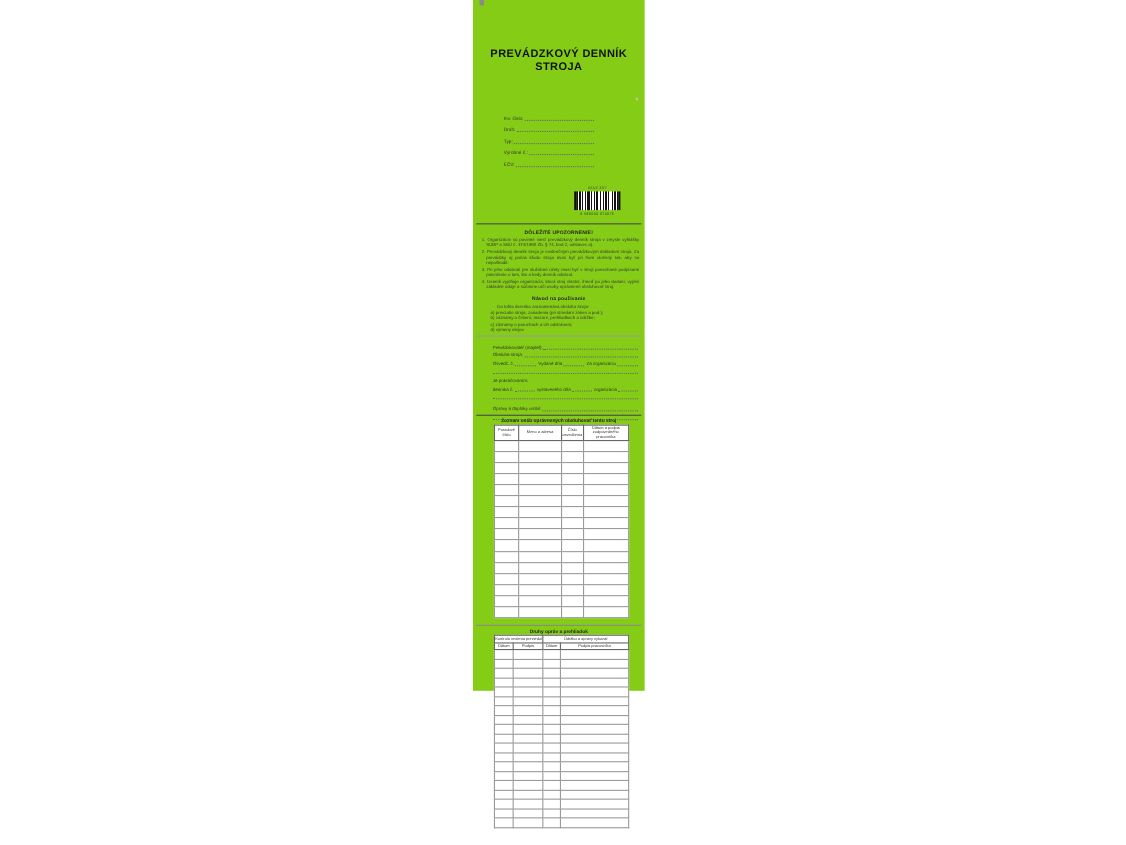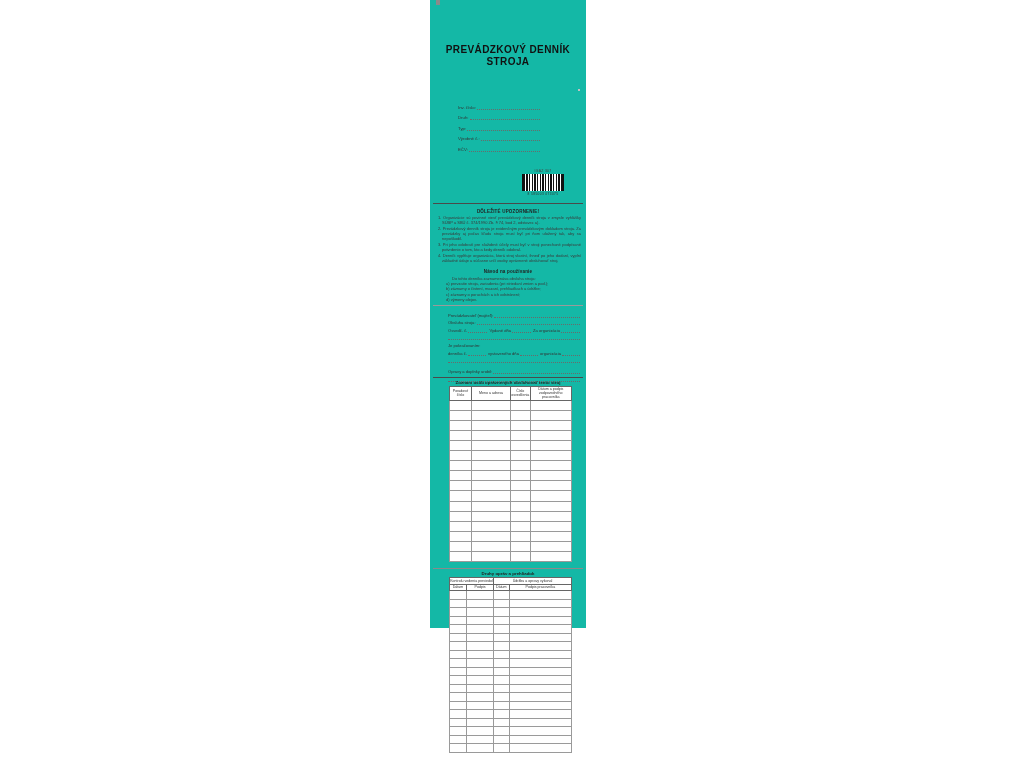--- a/index.html
+++ b/index.html
@@ -7,21 +7,21 @@
     width: 1024px; height: 768px;
     background: #ffffff;
     overflow: hidden;
     font-family: "Liberation Sans", sans-serif;
     color: #1c1c1c;
   }
   .scan-strip {
     position: absolute;
     left: 430px; top: 0;
     width: 156px; height: 628px;
-    background: #14b8a6;
+    background: #84cc16;
   }
   .abs { position: absolute; }
   .speck-top { left: 6px; top: 0; width: 4px; height: 5px; background: #8a8a8a; }
   .speck-mid { left: 148px; top: 89px; width: 2px; height: 2px; background: #c2c2c2; }
 
   .doc-title {
     left: 0; right: 0; top: 44px;
     text-align: center;
     font-size: 10px; font-weight: bold;
     letter-spacing: 0.4px; line-height: 12px;

